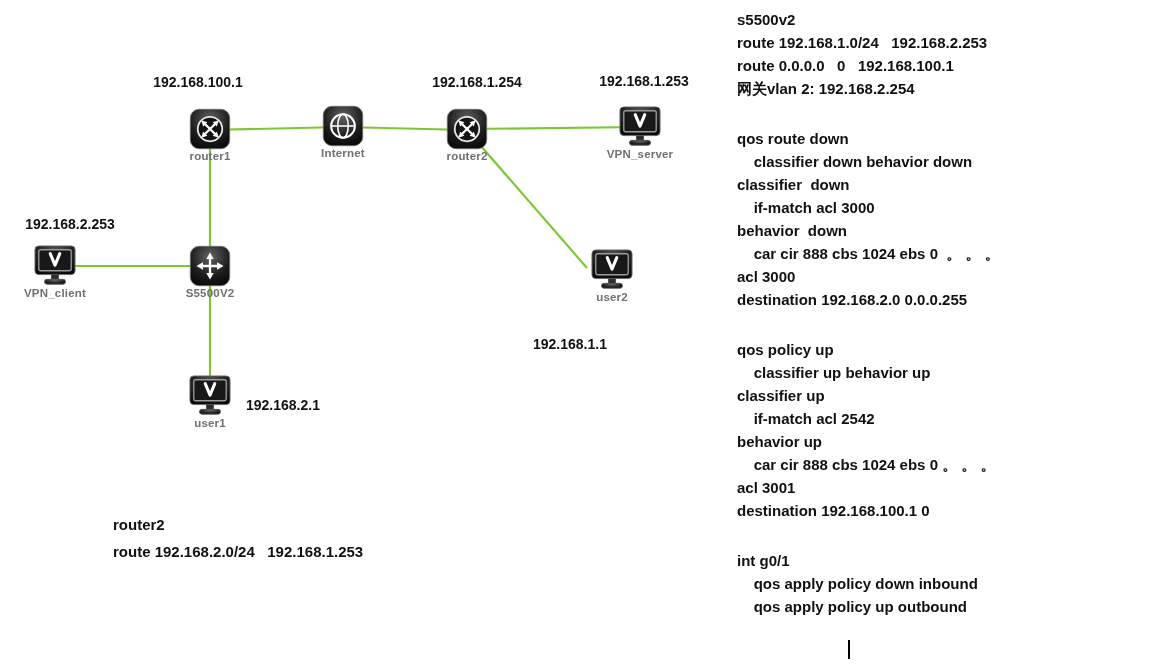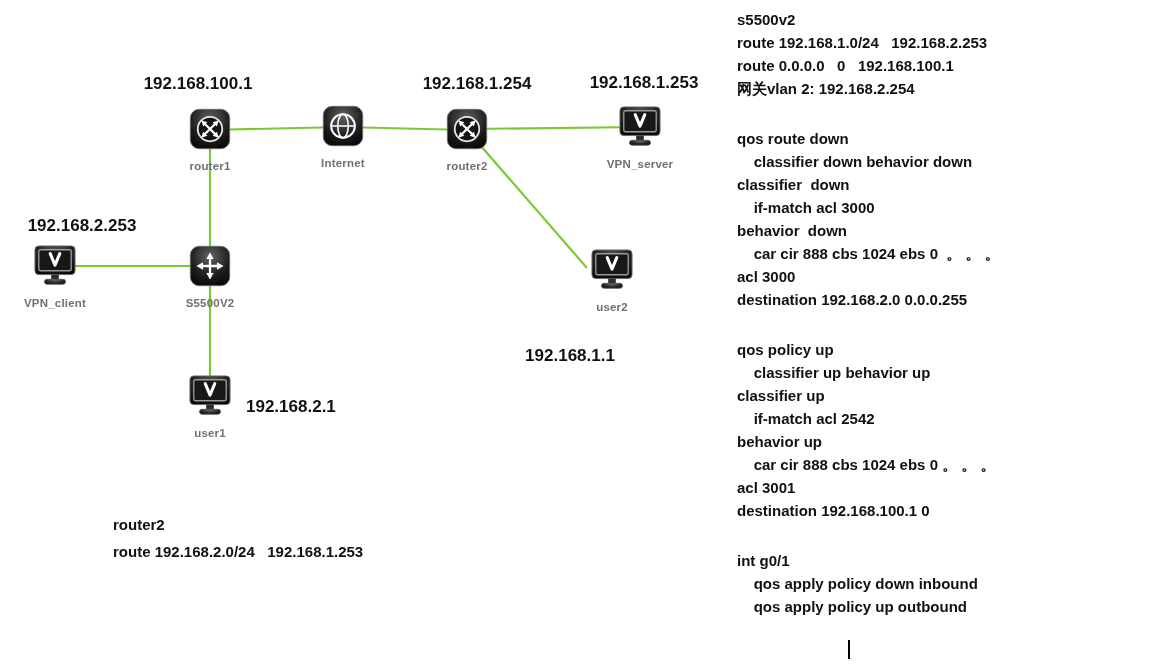--- a/index.html
+++ b/index.html
@@ -5,29 +5,29 @@
   html,body{margin:0;padding:0;}
   body{
     width:1169px;height:671px;position:relative;overflow:hidden;
     background:#ffffff;
     font-family:"Liberation Sans",sans-serif;
   }
   .edges{position:absolute;left:0;top:0;pointer-events:none;}
   .edge{stroke:#7cc832;stroke-width:2.2;}
   .node{
     position:absolute;width:100px;
-    display:flex;flex-direction:column;align-items:center;gap:10px;
+    display:flex;flex-direction:column;align-items:center;gap:0;
   }
   .node svg.devicon{display:block;}
   .node-label{
     font-size:11.5px;font-weight:bold;color:#707070;letter-spacing:.2px;
     white-space:nowrap;
   }
   .ip{
-    position:absolute;font-size:17px;font-weight:bold;color:#111;
+    position:absolute;font-size:14px;font-weight:bold;color:#111;
     text-align:center;white-space:nowrap;
   }
   .config{
     position:absolute;left:737px;top:8px;width:432px;
     font-size:15px;font-weight:bold;color:#111;
   }
   .cline{white-space:pre;line-height:23px;min-height:23px;}
   .cline:empty{min-height:27px;}
   .note{
     position:absolute;left:113px;top:511px;
@@ -153,22 +153,22 @@
 <div class="node" style="left:160px;top:375px;">
   <svg class="devicon" width="46" height="42">
       <use href="#sym-monitor"></use>
     </svg>
   <div class="node-label">user1</div>
 </div>
 
 <div class="ip" style="left:118px;top:74px;width:160px;">192.168.100.1</div>
 <div class="ip" style="left:397px;top:74px;width:160px;">192.168.1.254</div>
 <div class="ip" style="left:564px;top:73px;width:160px;">192.168.1.253</div>
-<div class="ip" style="left:12px;top:216px;width:140px;">192.168.2.253</div>
-<div class="ip" style="left:500px;top:346px;width:140px;">192.168.1.1</div>
+<div class="ip" style="left:0px;top:216px;width:140px;">192.168.2.253</div>
+<div class="ip" style="left:500px;top:336px;width:140px;">192.168.1.1</div>
 <div class="ip" style="left:246px;top:397px;text-align:left;">192.168.2.1</div>
 
 <div class="note">
   <div class="nline">router2</div>
   <div class="nline">route 192.168.2.0/24   192.168.1.253</div>
 </div>
 
 <div class="config">
   <div class="cline">s5500v2</div>
   <div class="cline">route 192.168.1.0/24   192.168.2.253</div>

